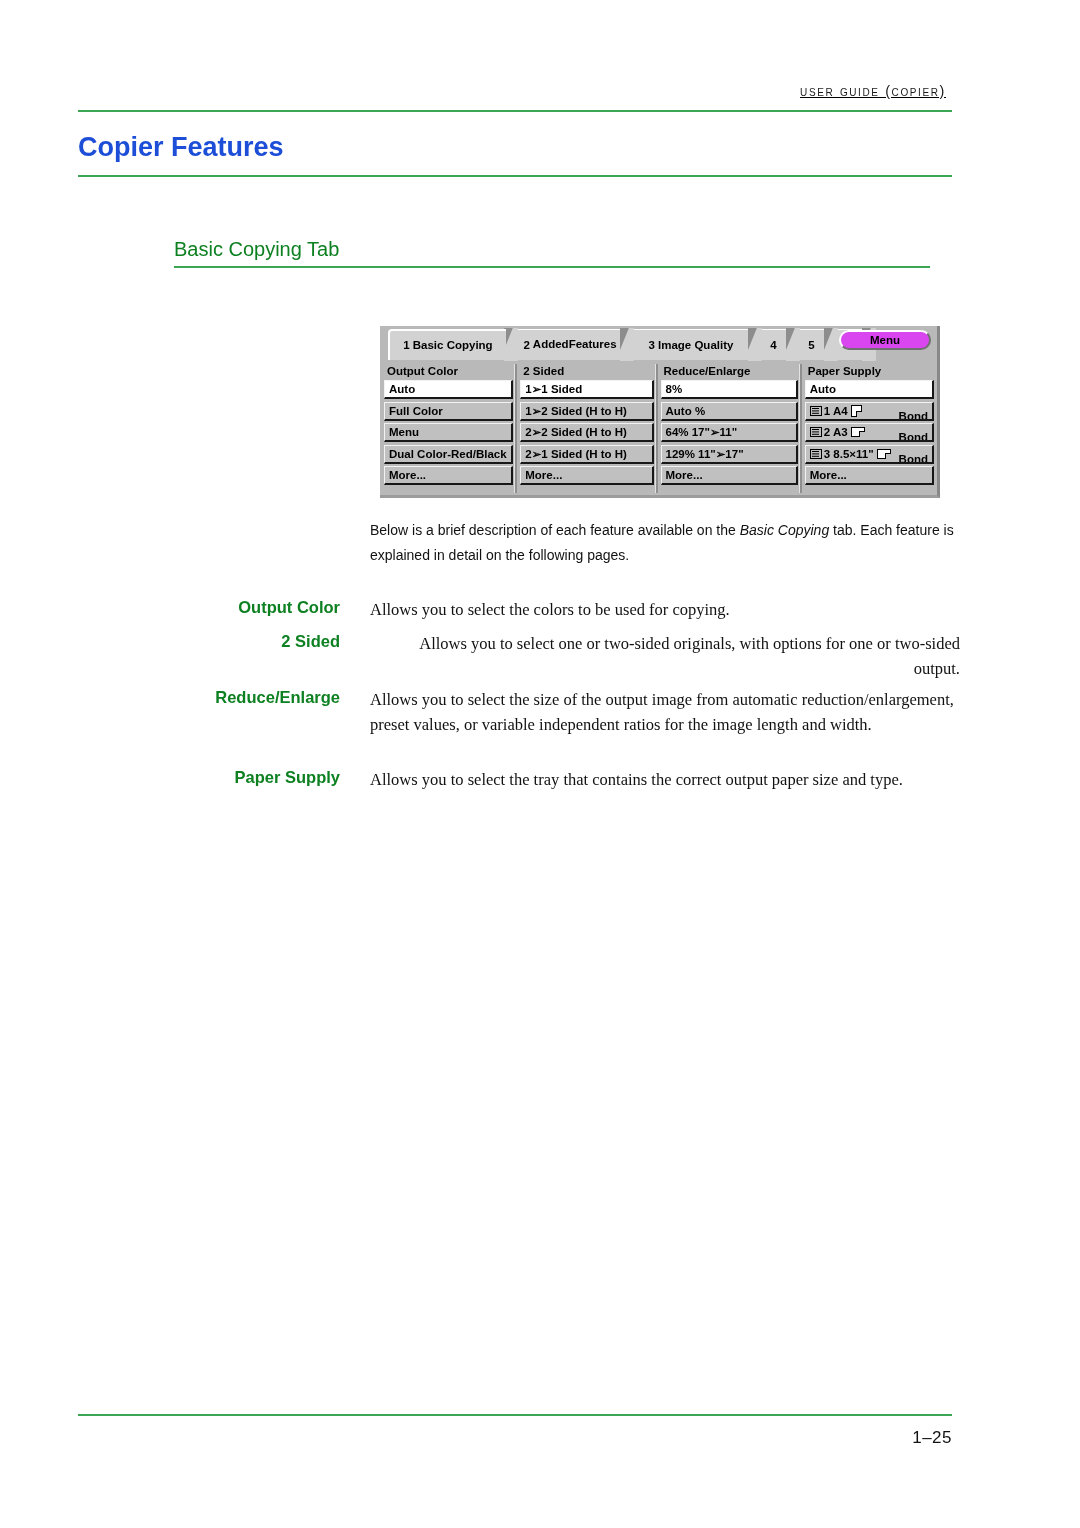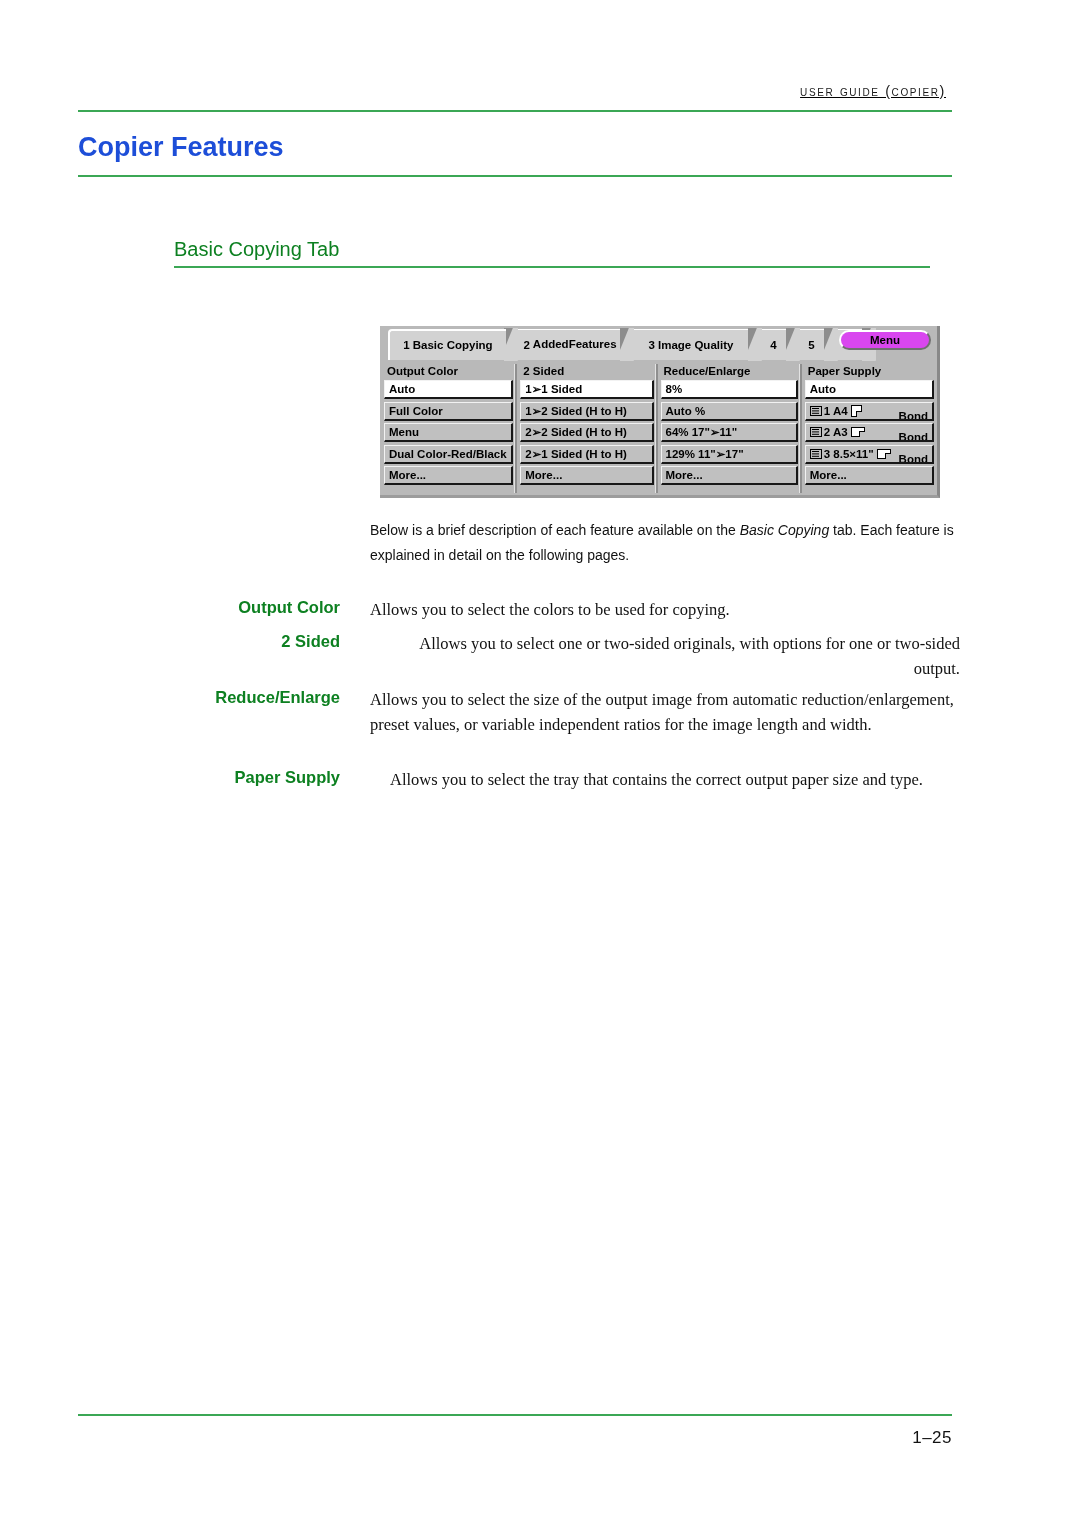--- a/index.html
+++ b/index.html
@@ -442,16 +442,16 @@
 <div class="def-label" style="top:598px;">Output Color</div>
 <div class="def-text" style="top:598px;">Allows you to select the colors to be used for copying.</div>
 
 <div class="def-label" style="top:632px;">2 Sided</div>
 <div class="def-text" style="top:632px;text-align:right;">Allows you to select one or two-sided originals, with options for one or two-sided output.</div>
 
 <div class="def-label" style="top:688px;">Reduce/Enlarge</div>
 <div class="def-text" style="top:688px;">Allows you to select the size of the output image from automatic reduction/enlargement, preset values, or variable independent ratios for the image length and width.</div>
 
 <div class="def-label" style="top:768px;">Paper Supply</div>
-<div class="def-text" style="top:768px;margin-left:20px;">Allows you to select the tray that contains the correct output paper size and type.</div>
+<div class="def-text" style="top:768px;">Allows you to select the tray that contains the correct output paper size and type.</div>
 
 <div class="rule-green" id="footer-rule"></div>
 <div id="page-number">1–25</div>
 
 </body></html>

